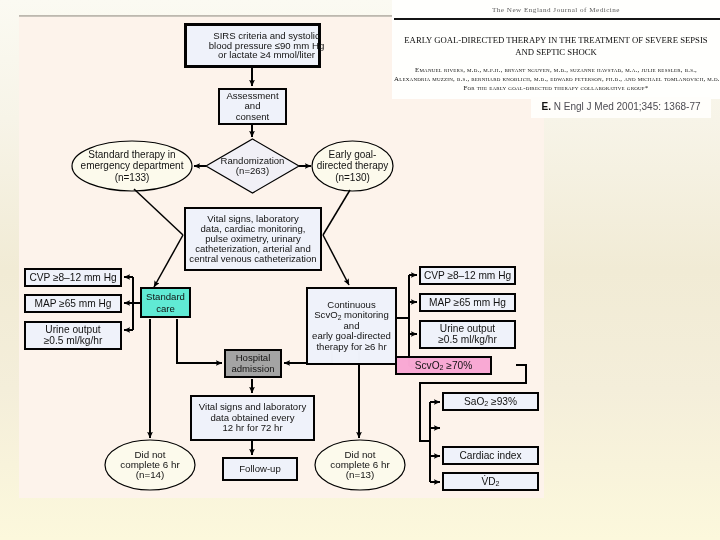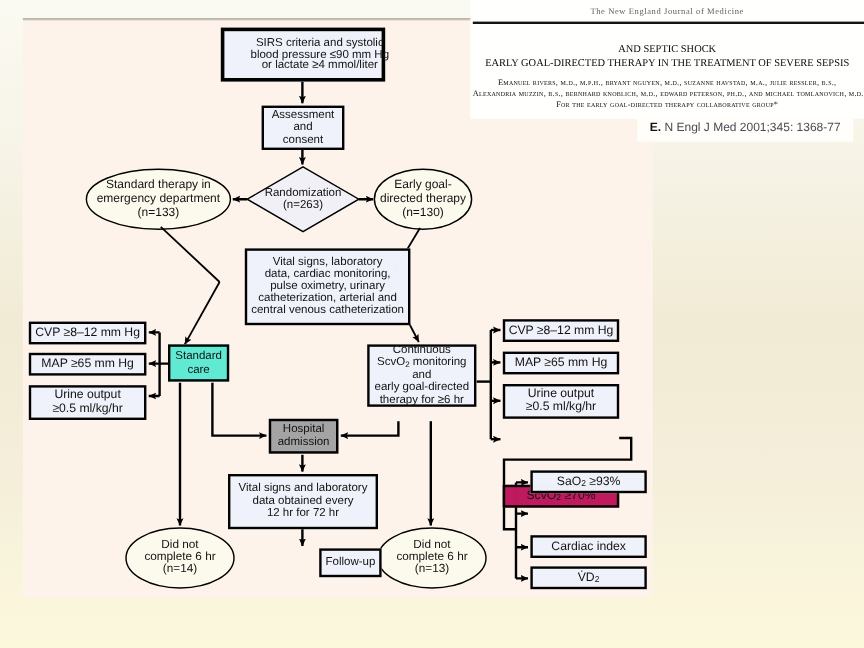--- a/index.html
+++ b/index.html
@@ -106,100 +106,100 @@
     <div class="node ellipse" style="left:53px;top:126px;width:120px;height:50px;font-size:10px;line-height:11.2px;">
         <span class="ln">Standard therapy in</span>
         <span class="ln">emergency department</span>
         <span class="ln">(n=133)</span>
       </div>
     <div class="node ellipse" style="left:293px;top:126px;width:81px;height:50px;font-size:10px;line-height:11.2px;">
         <span class="ln">Early goal-</span>
         <span class="ln">directed therapy</span>
         <span class="ln">(n=130)</span>
       </div>
-    <div class="node rect" style="left:165px;top:192px;width:138px;height:64px;border-width:2.6px;background:#eff2fa;font-size:9.59px;line-height:10.1px;margin-left:20px;">
+    <div class="node rect" style="left:165px;top:192px;width:138px;height:64px;border-width:2.6px;background:#eff2fa;font-size:9.59px;line-height:10.1px;">
         <span class="ln">Vital signs, laboratory</span>
         <span class="ln">data, cardiac monitoring,</span>
         <span class="ln">pulse oximetry, urinary</span>
         <span class="ln">catheterization, arterial and</span>
         <span class="ln">central venous catheterization</span>
       </div>
     <div class="node rect" style="left:5px;top:253px;width:98px;height:19px;border-width:2.6px;background:#eff2fa;font-size:10.17px;line-height:9.8px;">
         <span class="ln">CVP ≥8–12 mm Hg</span>
       </div>
     <div class="node rect" style="left:5px;top:279px;width:98px;height:19px;border-width:2.6px;background:#eff2fa;font-size:10.17px;line-height:9.8px;">
         <span class="ln">MAP ≥65 mm Hg</span>
       </div>
     <div class="node rect" style="left:5px;top:306px;width:98px;height:29px;border-width:2.6px;background:#eff2fa;font-size:10.17px;line-height:10.4px;">
         <span class="ln">Urine output</span>
         <span class="ln">≥0.5 ml/kg/hr</span>
       </div>
     <div class="node rect" style="left:121px;top:272px;width:51px;height:31px;border-width:2.6px;background:#5eead4;font-size:9.59px;line-height:11.5px;">
         <span class="ln">Standard</span>
         <span class="ln">care</span>
       </div>
-    <div class="node rect" style="left:287px;top:272px;width:91px;height:52px;border-width:2.6px;background:#eff2fa;font-size:9.59px;line-height:10.4px;">
+    <div class="node rect" style="left:287px;top:272px;width:91px;height:78px;border-width:2.6px;background:#eff2fa;font-size:9.59px;line-height:10.4px;">
         <span class="ln">Continuous</span>
         <span class="ln">ScvO<sub>2</sub> monitoring</span>
         <span class="ln">and</span>
         <span class="ln">early goal-directed</span>
         <span class="ln">therapy for ≥6 hr</span>
       </div>
     <div class="node rect" style="left:400px;top:251px;width:97px;height:19px;border-width:2.6px;background:#eff2fa;font-size:10.17px;line-height:9.8px;">
         <span class="ln">CVP ≥8–12 mm Hg</span>
       </div>
     <div class="node rect" style="left:400px;top:278px;width:97px;height:19px;border-width:2.6px;background:#eff2fa;font-size:10.17px;line-height:9.8px;">
         <span class="ln">MAP ≥65 mm Hg</span>
       </div>
     <div class="node rect" style="left:400px;top:305px;width:97px;height:29px;border-width:2.6px;background:#eff2fa;font-size:10.17px;line-height:10.4px;">
         <span class="ln">Urine output</span>
         <span class="ln">≥0.5 ml/kg/hr</span>
       </div>
-    <div class="node rect" style="left:400px;top:341px;width:97px;height:19px;border-width:2.6px;background:#be185d;font-size:10.17px;line-height:9.8px;margin-top:48px;">
+    <div class="node rect" style="left:376px;top:341px;width:97px;height:19px;border-width:2.6px;background:#f9a8d4;font-size:10.17px;line-height:9.8px;">
         <span class="ln">ScvO<sub>2</sub> ≥70%</span>
       </div>
     <div class="node rect" style="left:423px;top:377px;width:97px;height:19px;border-width:2.6px;background:#eff2fa;font-size:10.17px;line-height:9.8px;">
         <span class="ln">SaO<sub>2</sub> ≥93%</span>
       </div>
     <div class="node rect" style="left:423px;top:431px;width:97px;height:19px;border-width:2.6px;background:#eff2fa;font-size:10.17px;line-height:9.8px;">
         <span class="ln">Cardiac index</span>
       </div>
     <div class="node rect" style="left:423px;top:457px;width:97px;height:19px;border-width:2.6px;background:#eff2fa;font-size:10.17px;line-height:9.8px;">
         <span class="ln">V̇D<sub>2</sub></span>
       </div>
     <div class="node rect" style="left:205px;top:334px;width:58px;height:29px;border-width:2.6px;background:#a3a3a3;font-size:9.59px;line-height:10.4px;">
         <span class="ln">Hospital</span>
         <span class="ln">admission</span>
       </div>
     <div class="node rect" style="left:171px;top:380px;width:125px;height:46px;border-width:2.6px;background:#eff2fa;font-size:9.59px;line-height:10.4px;">
         <span class="ln">Vital signs and laboratory</span>
         <span class="ln">data obtained every</span>
         <span class="ln">12 hr for 72 hr</span>
       </div>
-    <div class="node rect" style="left:203px;top:442px;width:52px;height:24px;border-width:2.6px;background:#eff2fa;font-size:9.59px;line-height:9.8px;margin-left:44px;">
+    <div class="node rect" style="left:203px;top:442px;width:76px;height:24px;border-width:2.6px;background:#eff2fa;font-size:9.59px;line-height:9.8px;">
         <span class="ln">Follow-up</span>
       </div>
     <div class="node ellipse" style="left:86px;top:425px;width:90px;height:50px;font-size:9.8px;line-height:10.3px;">
         <span class="ln">Did not</span>
         <span class="ln">complete 6 hr</span>
         <span class="ln">(n=14)</span>
       </div>
     <div class="node ellipse" style="left:296px;top:425px;width:90px;height:50px;font-size:9.8px;line-height:10.3px;">
         <span class="ln">Did not</span>
         <span class="ln">complete 6 hr</span>
         <span class="ln">(n=13)</span>
       </div>
   </div>
 
   <div id="paper">
     <div id="banner">The New England Journal of Medicine</div>
     <div id="paper-rule"></div>
     <div id="title">
+      <div>EARLY GOAL-DIRECTED THERAPY IN THE TREATMENT OF SEVERE SEPSIS</div>
       <div>AND SEPTIC SHOCK</div>
-      <div>EARLY GOAL-DIRECTED THERAPY IN THE TREATMENT OF SEVERE SEPSIS</div>
     </div>
     <div id="authors">
       <div>EMANUEL RIVERS, M.D., M.P.H., BRYANT NGUYEN, M.D., SUZANNE HAVSTAD, M.A., JULIE RESSLER, B.S.,</div>
       <div>ALEXANDRIA MUZZIN, B.S., BERNHARD KNOBLICH, M.D., EDWARD PETERSON, PH.D., AND MICHAEL TOMLANOVICH, M.D.,</div>
       <div>FOR THE EARLY GOAL-DIRECTED THERAPY COLLABORATIVE GROUP*</div>
     </div>
   </div>
 
   <div id="citbox">
     <div id="citation"><span class="lead">E.</span><span> N Engl J Med 2001;345: 1368-77</span></div>

